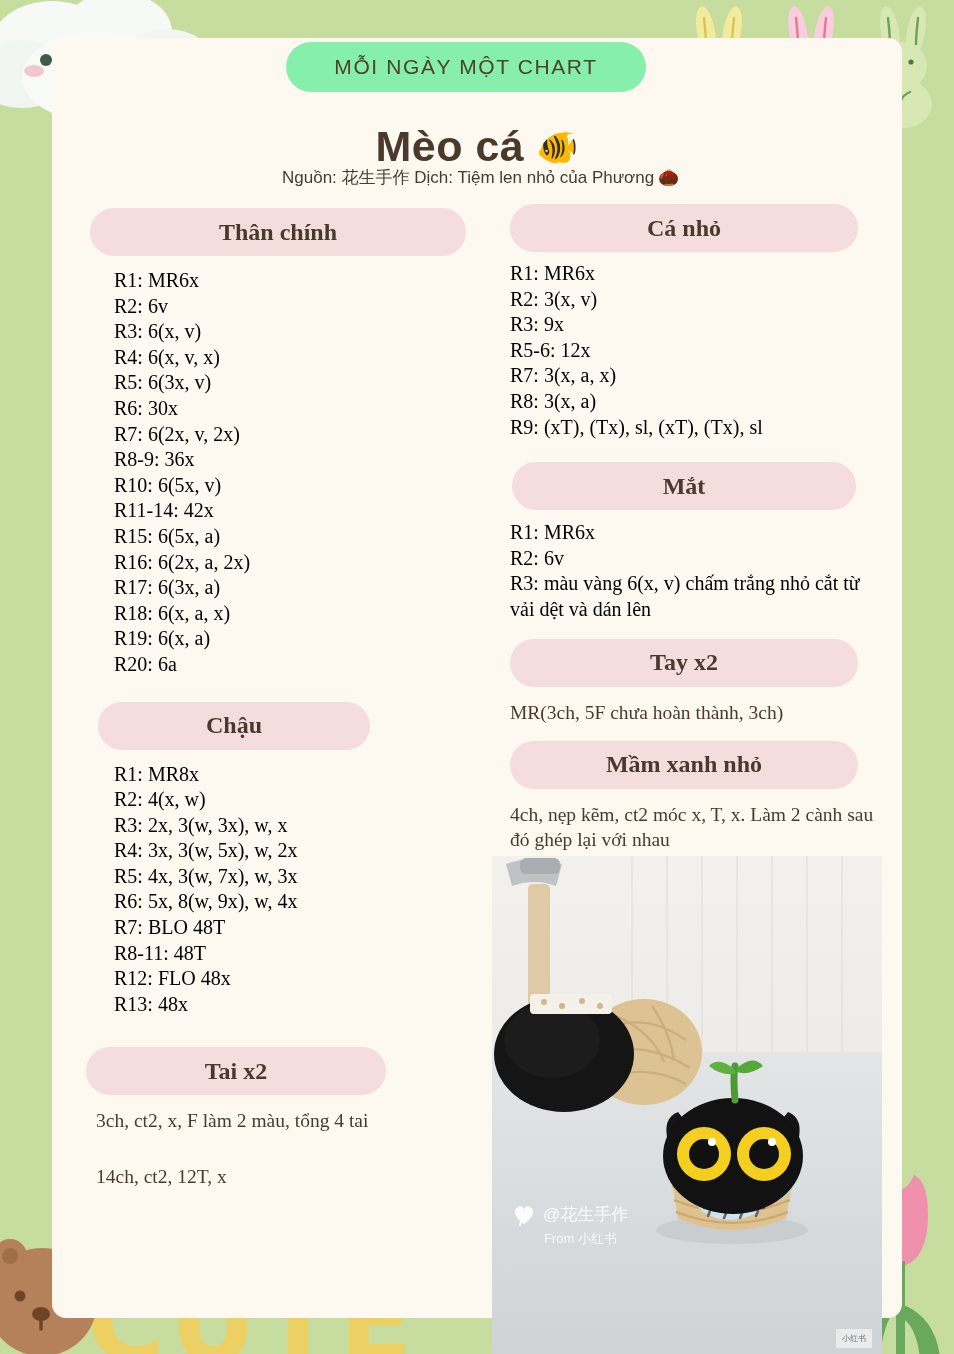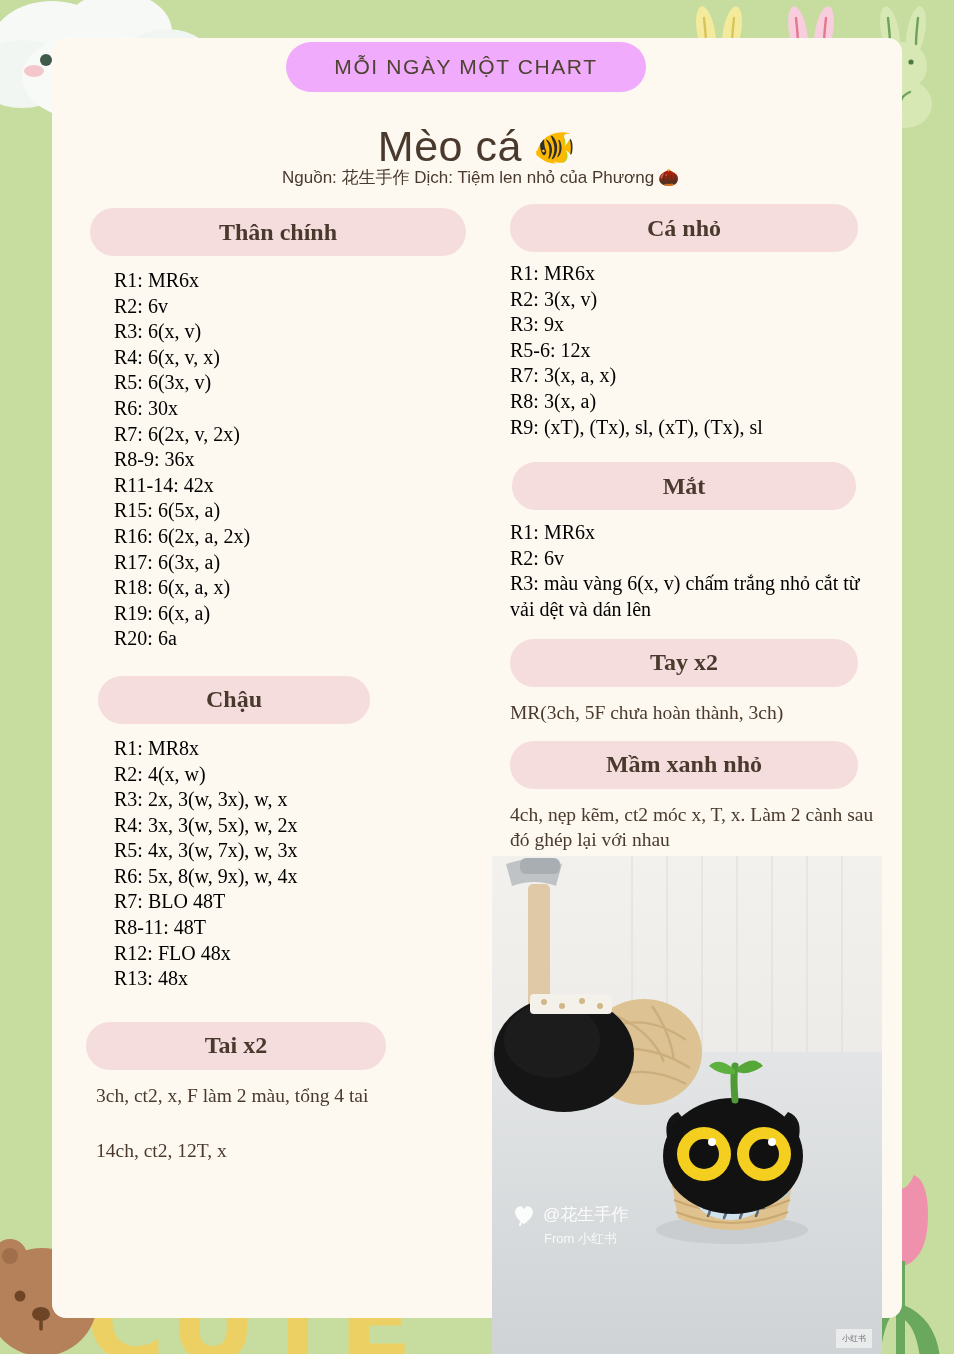--- a/index.html
+++ b/index.html
@@ -47,33 +47,33 @@
     left: 52px; top: 38px;
     width: 850px; height: 1280px;
     background: #fdf9f0;
     border-radius: 14px;
   }
 
   
   .header-pill {
     position: absolute; left: 234px; top: 4px;
     width: 360px; height: 50px;
-    background: #f0abfc;
+    background: #86efac;
     border-radius: 25px;
     display: flex; align-items: center; justify-content: center;
   }
   .header-pill span {
     color: #4d4330; font-size: 21px; letter-spacing: 1.6px; font-weight: 500;
   }
   .title-row {
     position: absolute; left: 0; right: 0; top: 84px;
     display: flex; align-items: center; justify-content: center; gap: 12px;
   }
   .title {
-    font-size: 43px; font-weight: 400; color: #4a3a2e;
+    font-size: 43px; font-weight: 700; color: #4a3a2e;
     letter-spacing: .5px;
   }
   .title-emoji { font-size: 34px; line-height: 1; }
   .credit {
     position: absolute; left: 8px; right: 0; top: 128px;
     text-align: center; font-size: 17px; color: #4a3a2e;
   }
 
   
   .col { position: absolute; top: 170px; }
@@ -253,20 +253,21 @@
         </div>
         <div class="rows">
           <div class="r">R1: MR6x</div>
           <div class="r">R2: 6v</div>
           <div class="r">R3: 6(x, v)</div>
           <div class="r">R4: 6(x, v, x)</div>
           <div class="r">R5: 6(3x, v)</div>
           <div class="r">R6: 30x</div>
           <div class="r">R7: 6(2x, v, 2x)</div>
           <div class="r">R8-9: 36x</div>
+          <div class="r">R10: 6(5x, v)</div>
           <div class="r">R11-14: 42x</div>
           <div class="r">R15: 6(5x, a)</div>
           <div class="r">R16: 6(2x, a, 2x)</div>
           <div class="r">R17: 6(3x, a)</div>
           <div class="r">R18: 6(x, a, x)</div>
           <div class="r">R19: 6(x, a)</div>
           <div class="r">R20: 6a</div>
         </div>
       </div>
 

